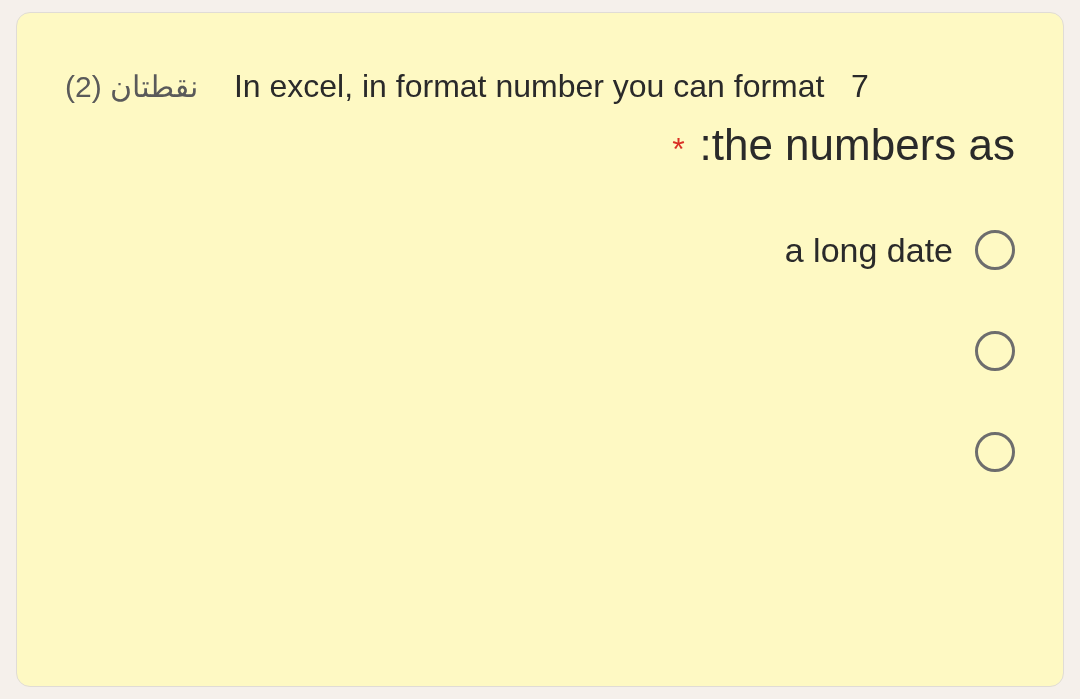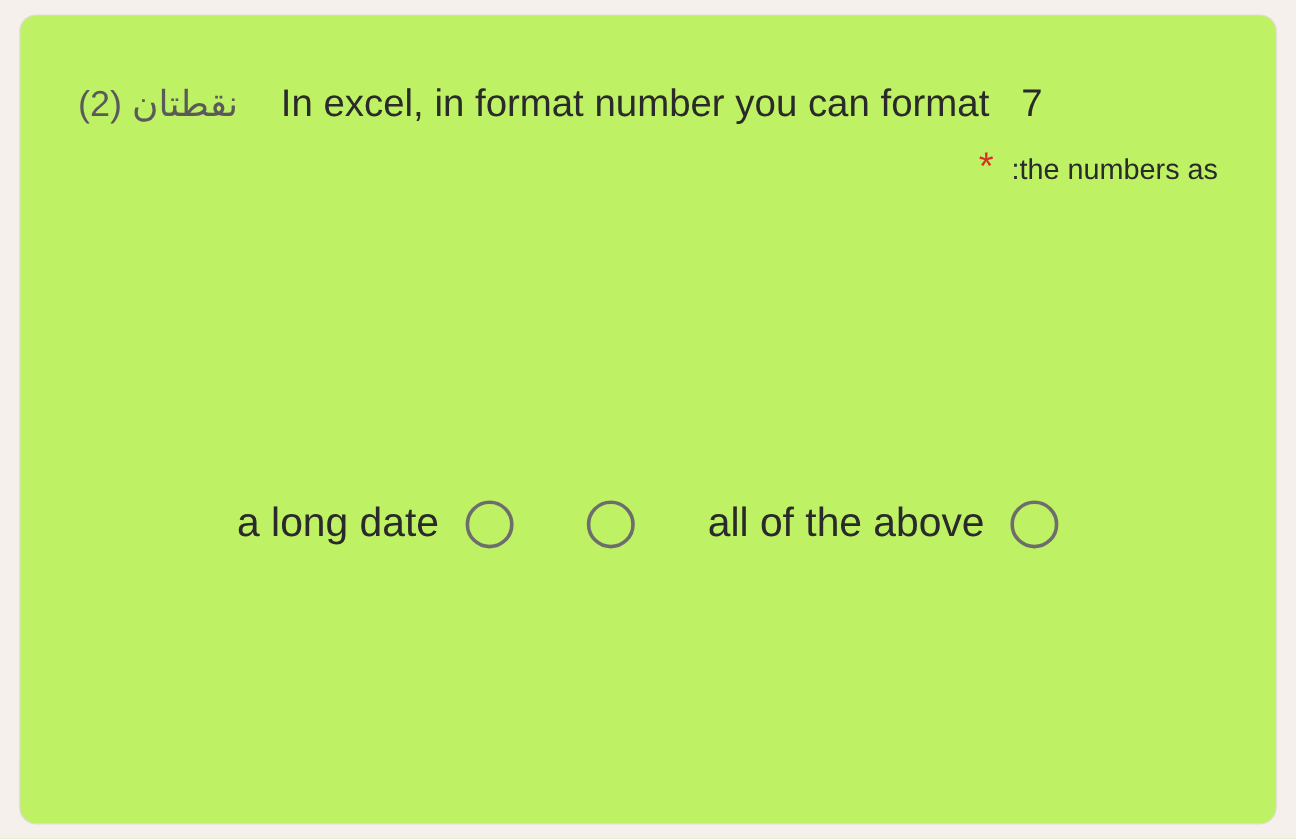--- a/index.html
+++ b/index.html
@@ -8,21 +8,21 @@
       box-sizing: border-box;
     }
     body {
       background: #f5f0eb;
       width: 1080px;
       height: 699px;
       font-family: 'Segoe UI', Arial, sans-serif;
       padding: 12px 16px;
     }
     .card {
-      background: #bef264;
+      background: #fef9c3;
       border: 1px solid #e0dcd6;
       border-radius: 14px;
       padding: 48px 48px 30px 48px;
       height: 100%;
       display: flex;
       flex-direction: column;
     }
     .question-block {
       text-align: right;
       direction: rtl;
@@ -54,29 +54,28 @@
       margin-top: 8px;
     }
     .required {
       color: #d93025;
       font-family: Arial, sans-serif;
       font-size: 32px;
       margin-right: 6px;
     }
     .cont {
       font-family: 'Comic Sans MS', cursive, sans-serif;
-      font-size: 24px;
+      font-size: 44px;
       color: #2a2a2a;
     }
     .options {
       display: flex;
-      flex-direction: row;
+      flex-direction: column;
       gap: 61px;
       flex: 1;
-      justify-content: center;
     }
     .option {
       display: flex;
       flex-direction: row-reverse;
       align-items: center;
       justify-content: flex-start;
       gap: 22px;
       cursor: pointer;
     }
     .radio {
@@ -114,16 +113,15 @@
   <div class="options">
     <div class="option">
       <span class="radio"></span>
       <span class="option-label">a long date</span>
     </div>
     <div class="option">
       <span class="radio"></span>
     </div>
     <div class="option">
       <span class="radio"></span>
-      <span class="option-label">all of the above</span>
     </div>
   </div>
 </div>
 
 </body></html>

